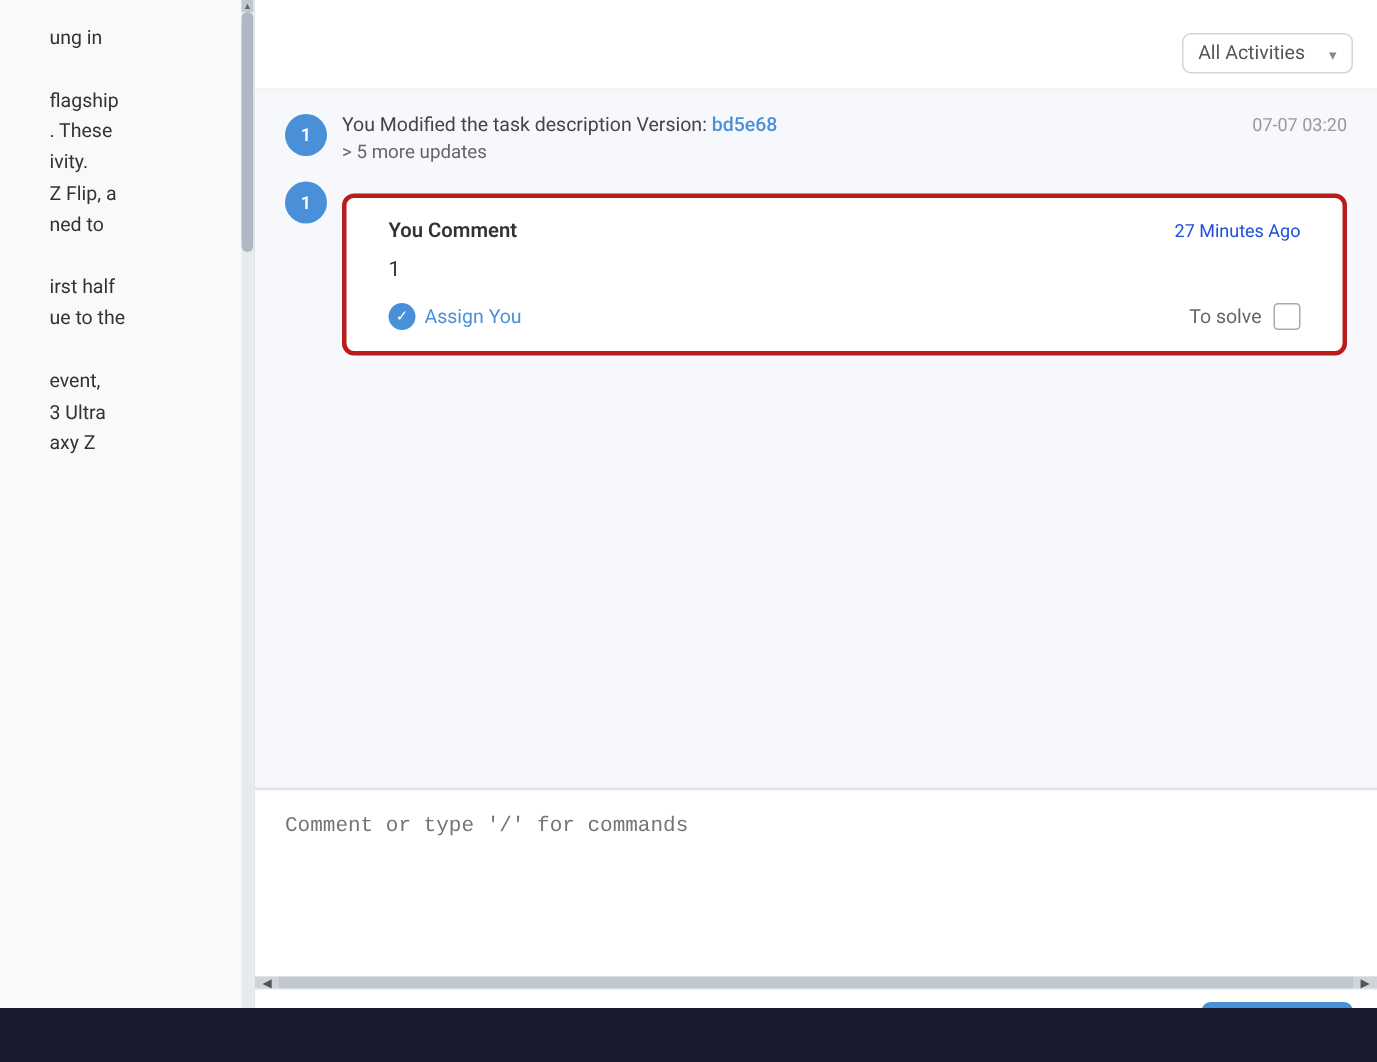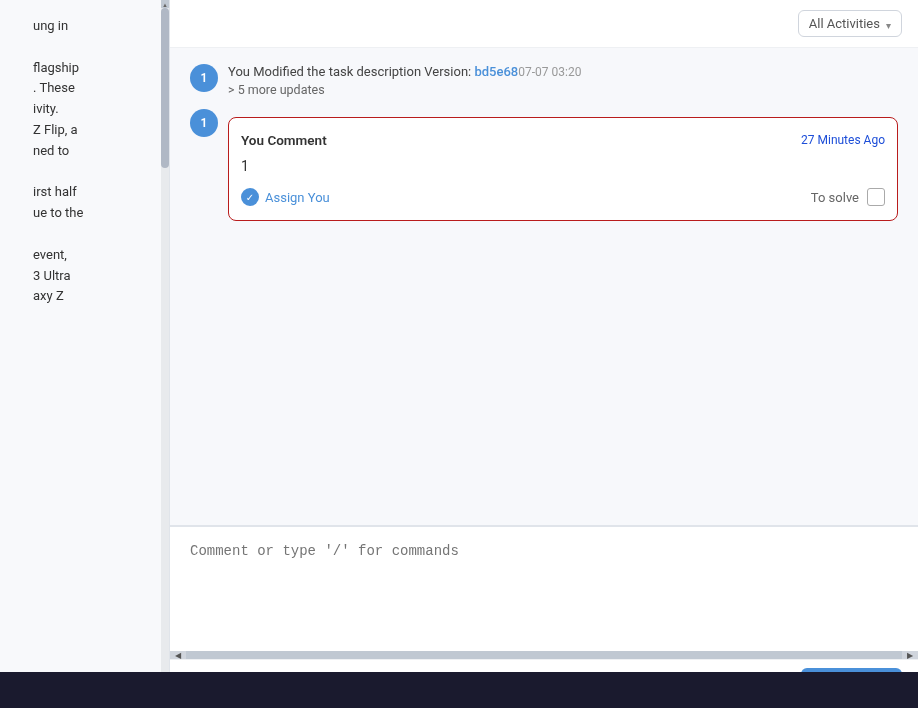--- a/index.html
+++ b/index.html
@@ -83,28 +83,29 @@
       justify-content: flex-end;
       align-items: center;
       padding: 10px 16px;
       background: #fff;
       border-bottom: 1px solid #eef0f3;
     }
 
     .all-activities-dropdown {
       display: flex;
       align-items: flex-end;
-      gap: 6px;
+      gap: 16px;
       border: 1px solid #d0d5dd;
       border-radius: 6px;
       padding: 5px 10px;
       font-size: 13px;
       color: #555;
       background: #fff;
       cursor: pointer;
+      margin-top: 12px;
     }
 
     .all-activities-dropdown .chevron {
       font-size: 10px;
       color: #888;
     }
 
     
     .activity-feed {
       flex: 1;
@@ -133,20 +134,21 @@
       justify-content: center;
     }
 
     .activity-body {
       flex: 1;
     }
 
     .activity-main-line {
       display: flex;
       align-items: baseline;
+      justify-content: space-between;
       flex-wrap: wrap;
       gap: 0;
     }
 
     .activity-text {
       font-size: 13px;
       color: #444;
     }
 
     .activity-text a, .activity-link {
@@ -164,23 +166,23 @@
     .activity-more {
       font-size: 12.5px;
       color: #666;
       margin-top: 3px;
       cursor: pointer;
     }
 
     
     .comment-card {
       background: #fff;
-      border: 1px solid #b91c1c;
+      border: 3px solid #b91c1c;
       border-radius: 8px;
-      padding: 14px 12px;
+      padding: 14px 28px;
       margin-top: 8px;
     }
 
     .comment-header {
       display: flex;
       justify-content: space-between;
       align-items: center;
       margin-bottom: 10px;
     }
 

